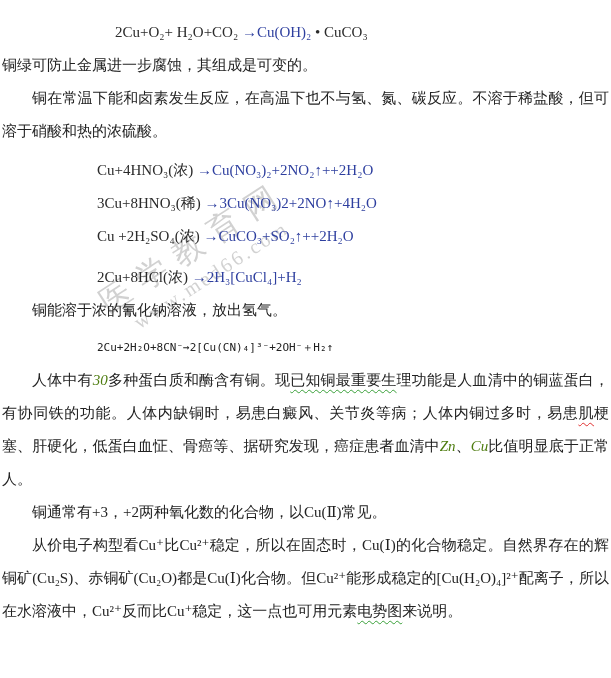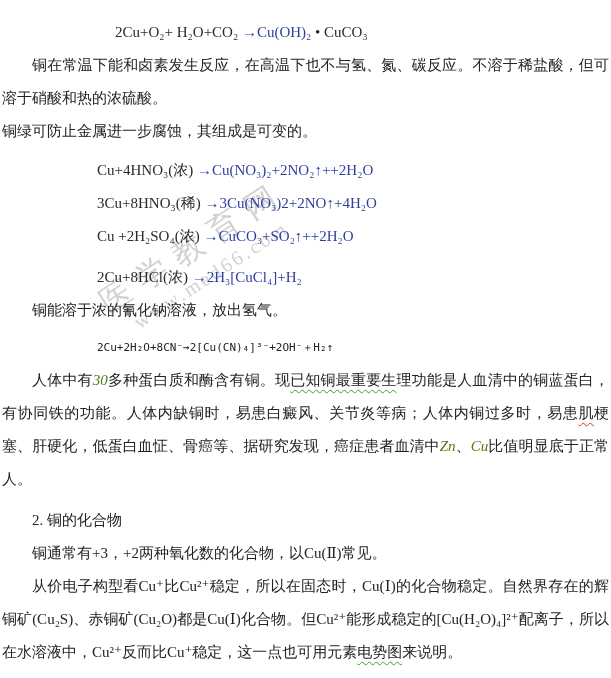--- a/index.html
+++ b/index.html
@@ -40,38 +40,37 @@
 
 <div class="watermark">
   <div class="wm1">医学教育网</div>
   <div class="wm2">www.med66.com</div>
 </div>
 
 <div class="doc">
 
   <p class="eq eq-first"><span class="eq-dark">2Cu+O₂+ H₂O+CO₂  </span><span class="eq-blue">→Cu(OH)₂</span><span class="eq-dark">  • CuCO₃</span></p>
 
+  <p class="para">铜绿可防止金属进一步腐蚀，其组成是可变的。</p>
+
   <p class="para indent">铜在常温下能和卤素发生反应，在高温下也不与氢、氮、碳反应。不溶于稀盐酸，但可溶于硝酸和热的浓硫酸。</p>
-
-  <p class="para">铜绿可防止金属进一步腐蚀，其组成是可变的。</p>
 
   <p class="eq eq-sp"><span class="eq-dark">Cu+4HNO₃(浓)  </span><span class="eq-blue">→Cu(NO₃)₂+2NO₂↑++2H₂O</span></p>
 
   <p class="eq"><span class="eq-dark">3Cu+8HNO₃(稀)  </span><span class="eq-blue">→3Cu(NO₃)2+2NO↑+4H₂O</span></p>
 
   <p class="eq"><span class="eq-dark">Cu +2H₂SO₄(浓)  </span><span class="eq-blue">→CuCO₃+SO₂↑++2H₂O</span></p>
 
 
   <p class="eq eq-sp8"><span class="eq-dark">2Cu+8HCl(浓)  </span><span class="eq-blue">→2H₃[CuCl₄]+H₂</span></p>
 
   <p class="para indent">铜能溶于浓的氰化钠溶液，放出氢气。</p>
 
   <p class="eq eq-sp4 mono">2Cu+2H₂O+8CN⁻→2[Cu(CN)₄]³⁻+2OH⁻＋H₂↑</p>
 
   <p class="para indent"><span>人体中有</span><span class="latin-blue">30</span><span>多种蛋白质和酶含有铜。现</span><span class="wavy-green">已知铜最重要生</span><span>理功能是人血清中的铜蓝蛋白，有协同铁的功能。人体内缺铜时，易患白癜风、关节炎等病；人体内铜过多时，易患</span><span class="wavy-red">肌</span><span>梗塞、肝硬化，低蛋白血怔、骨癌等、据研究发现，癌症患者血清中</span><span class="latin-blue">Zn</span><span>、</span><span class="latin-blue">Cu</span><span>比值明显底于正常人。</span></p>
 
-  <p class="para indent sp8">2. 铜的化合物</p>
 
   <p class="para indent">铜通常有+3，+2两种氧化数的化合物，以Cu(Ⅱ)常见。</p>
 
   <p class="para indent"><span>从价电子构型看Cu⁺比Cu²⁺稳定，所以在固态时，Cu(Ⅰ)的化合物稳定。自然界存在的辉铜矿(Cu₂S)、赤铜矿(Cu₂O)都是Cu(Ⅰ)化合物。但Cu²⁺能形成稳定的[Cu(H₂O)₄]²⁺配离子，所以在水溶液中，Cu²⁺反而比Cu⁺稳定，这一点也可用元素</span><span class="wavy-green">电势图</span><span>来说明。</span></p>
 
 </div>
 
 </body></html>

